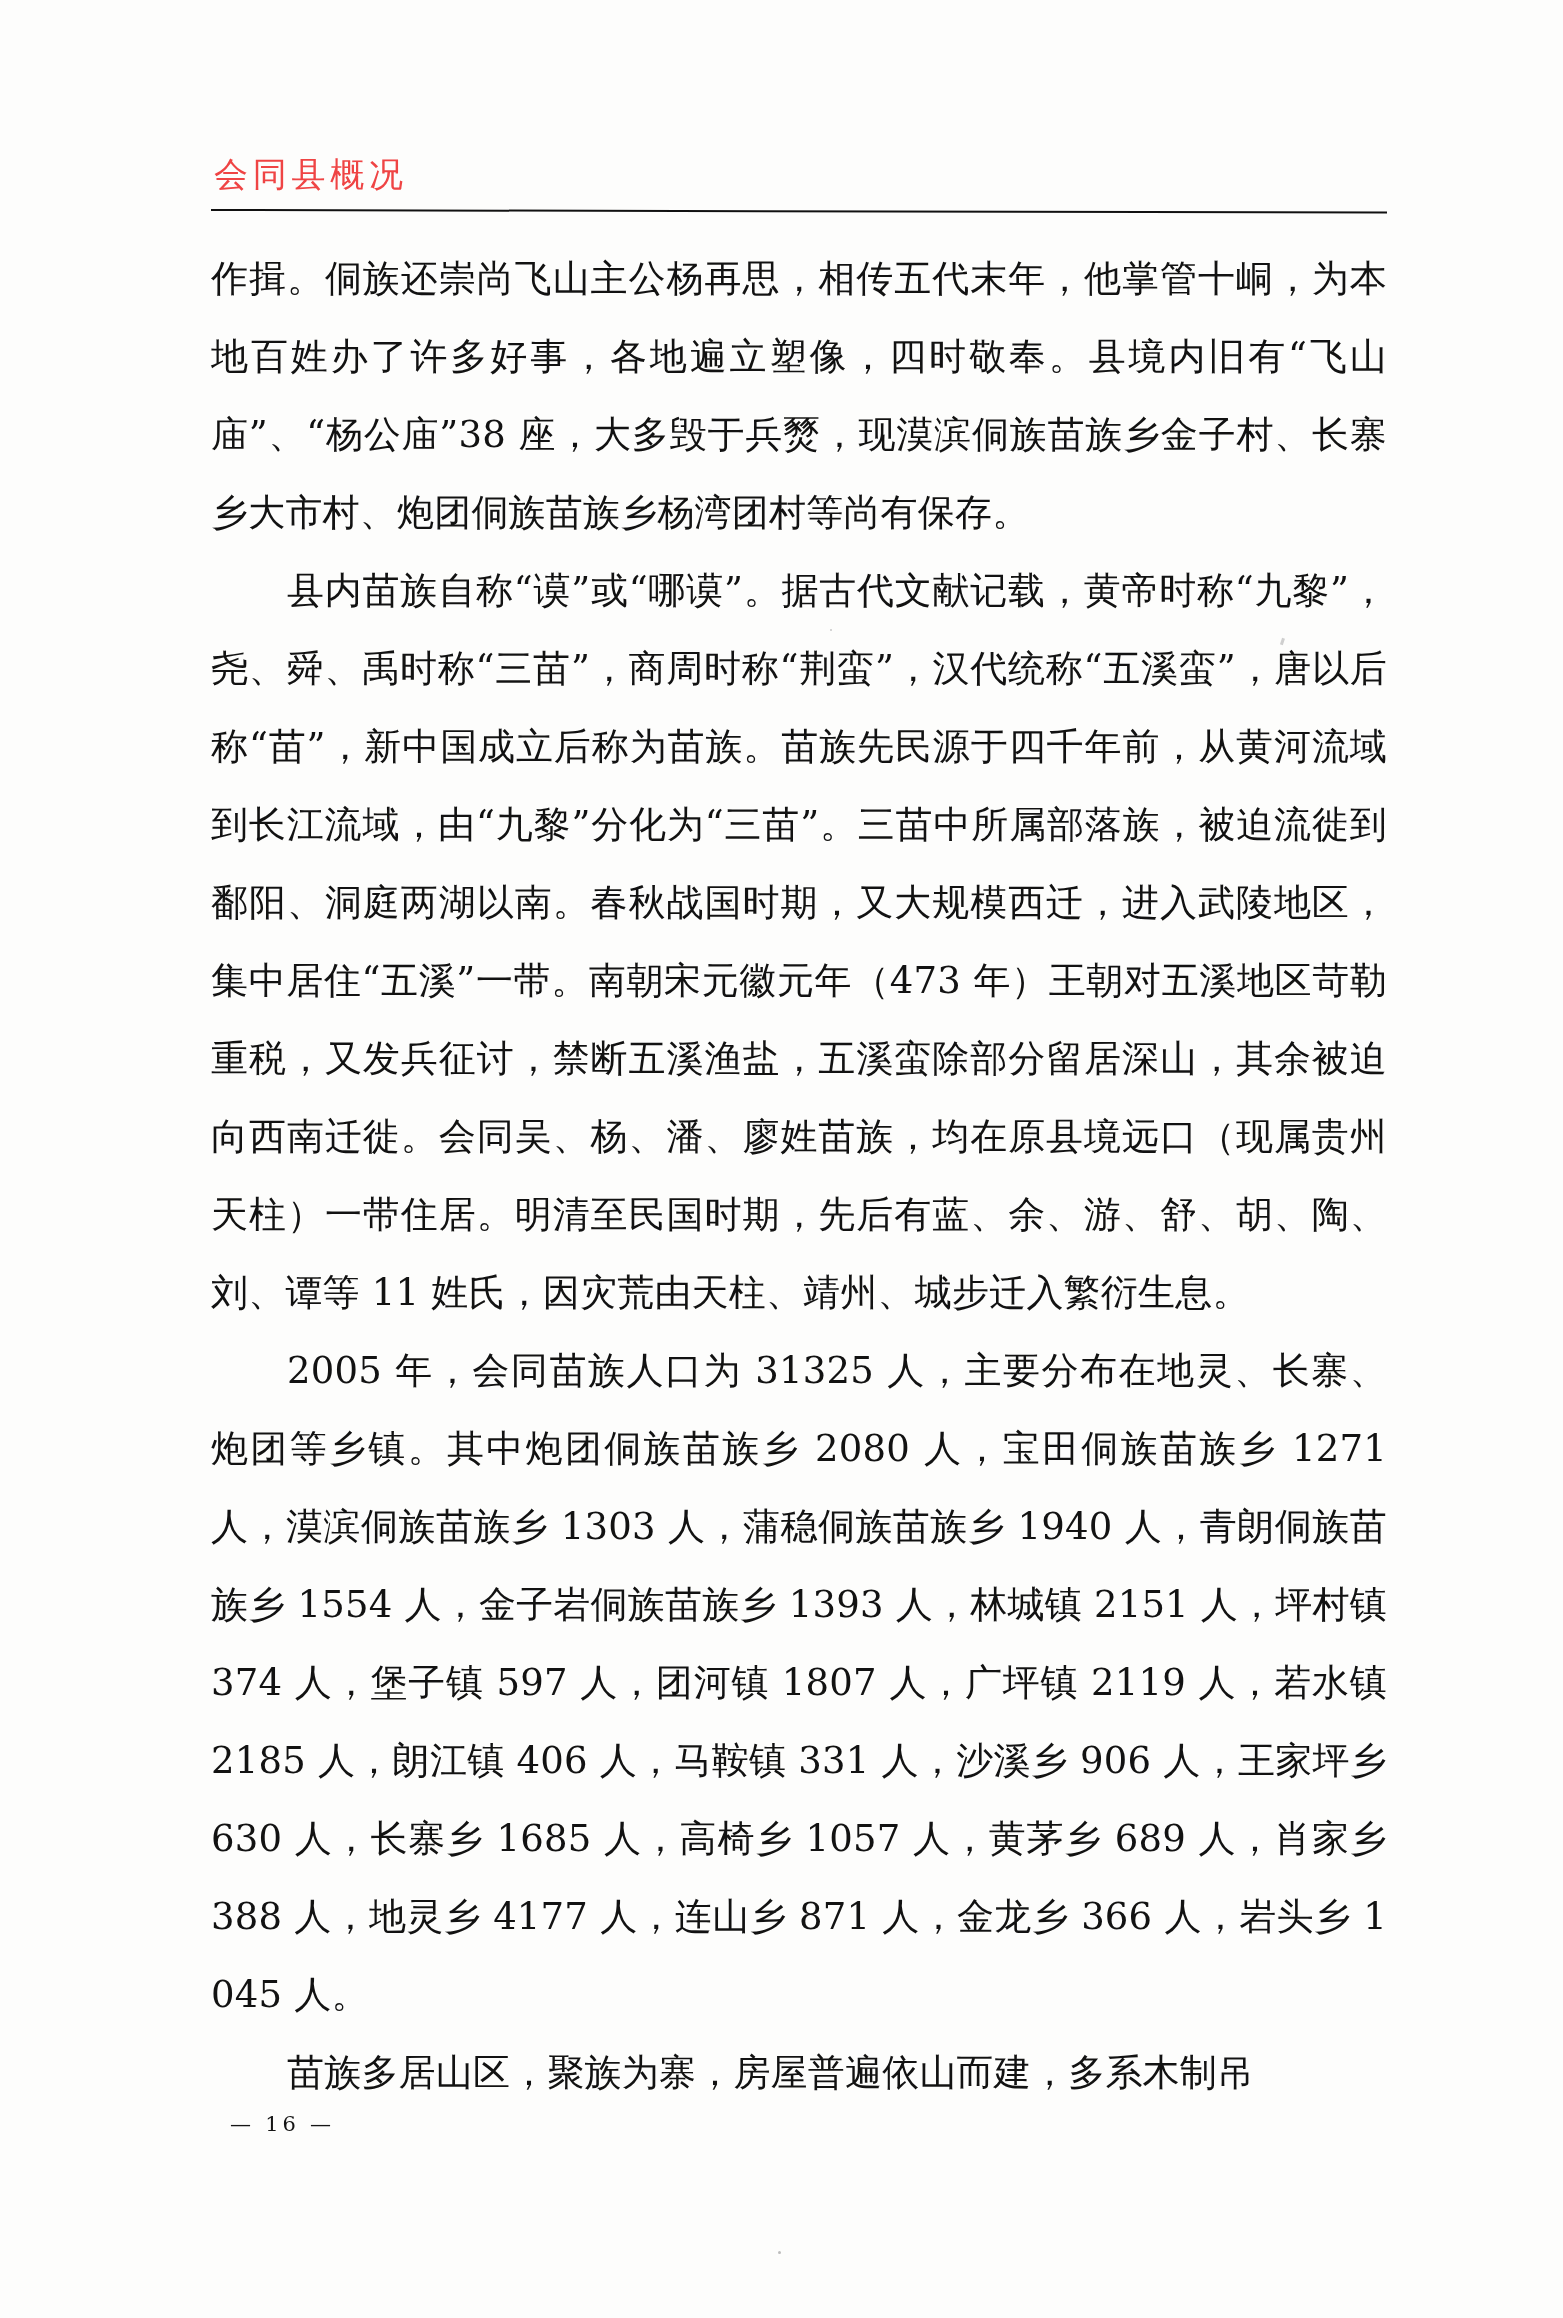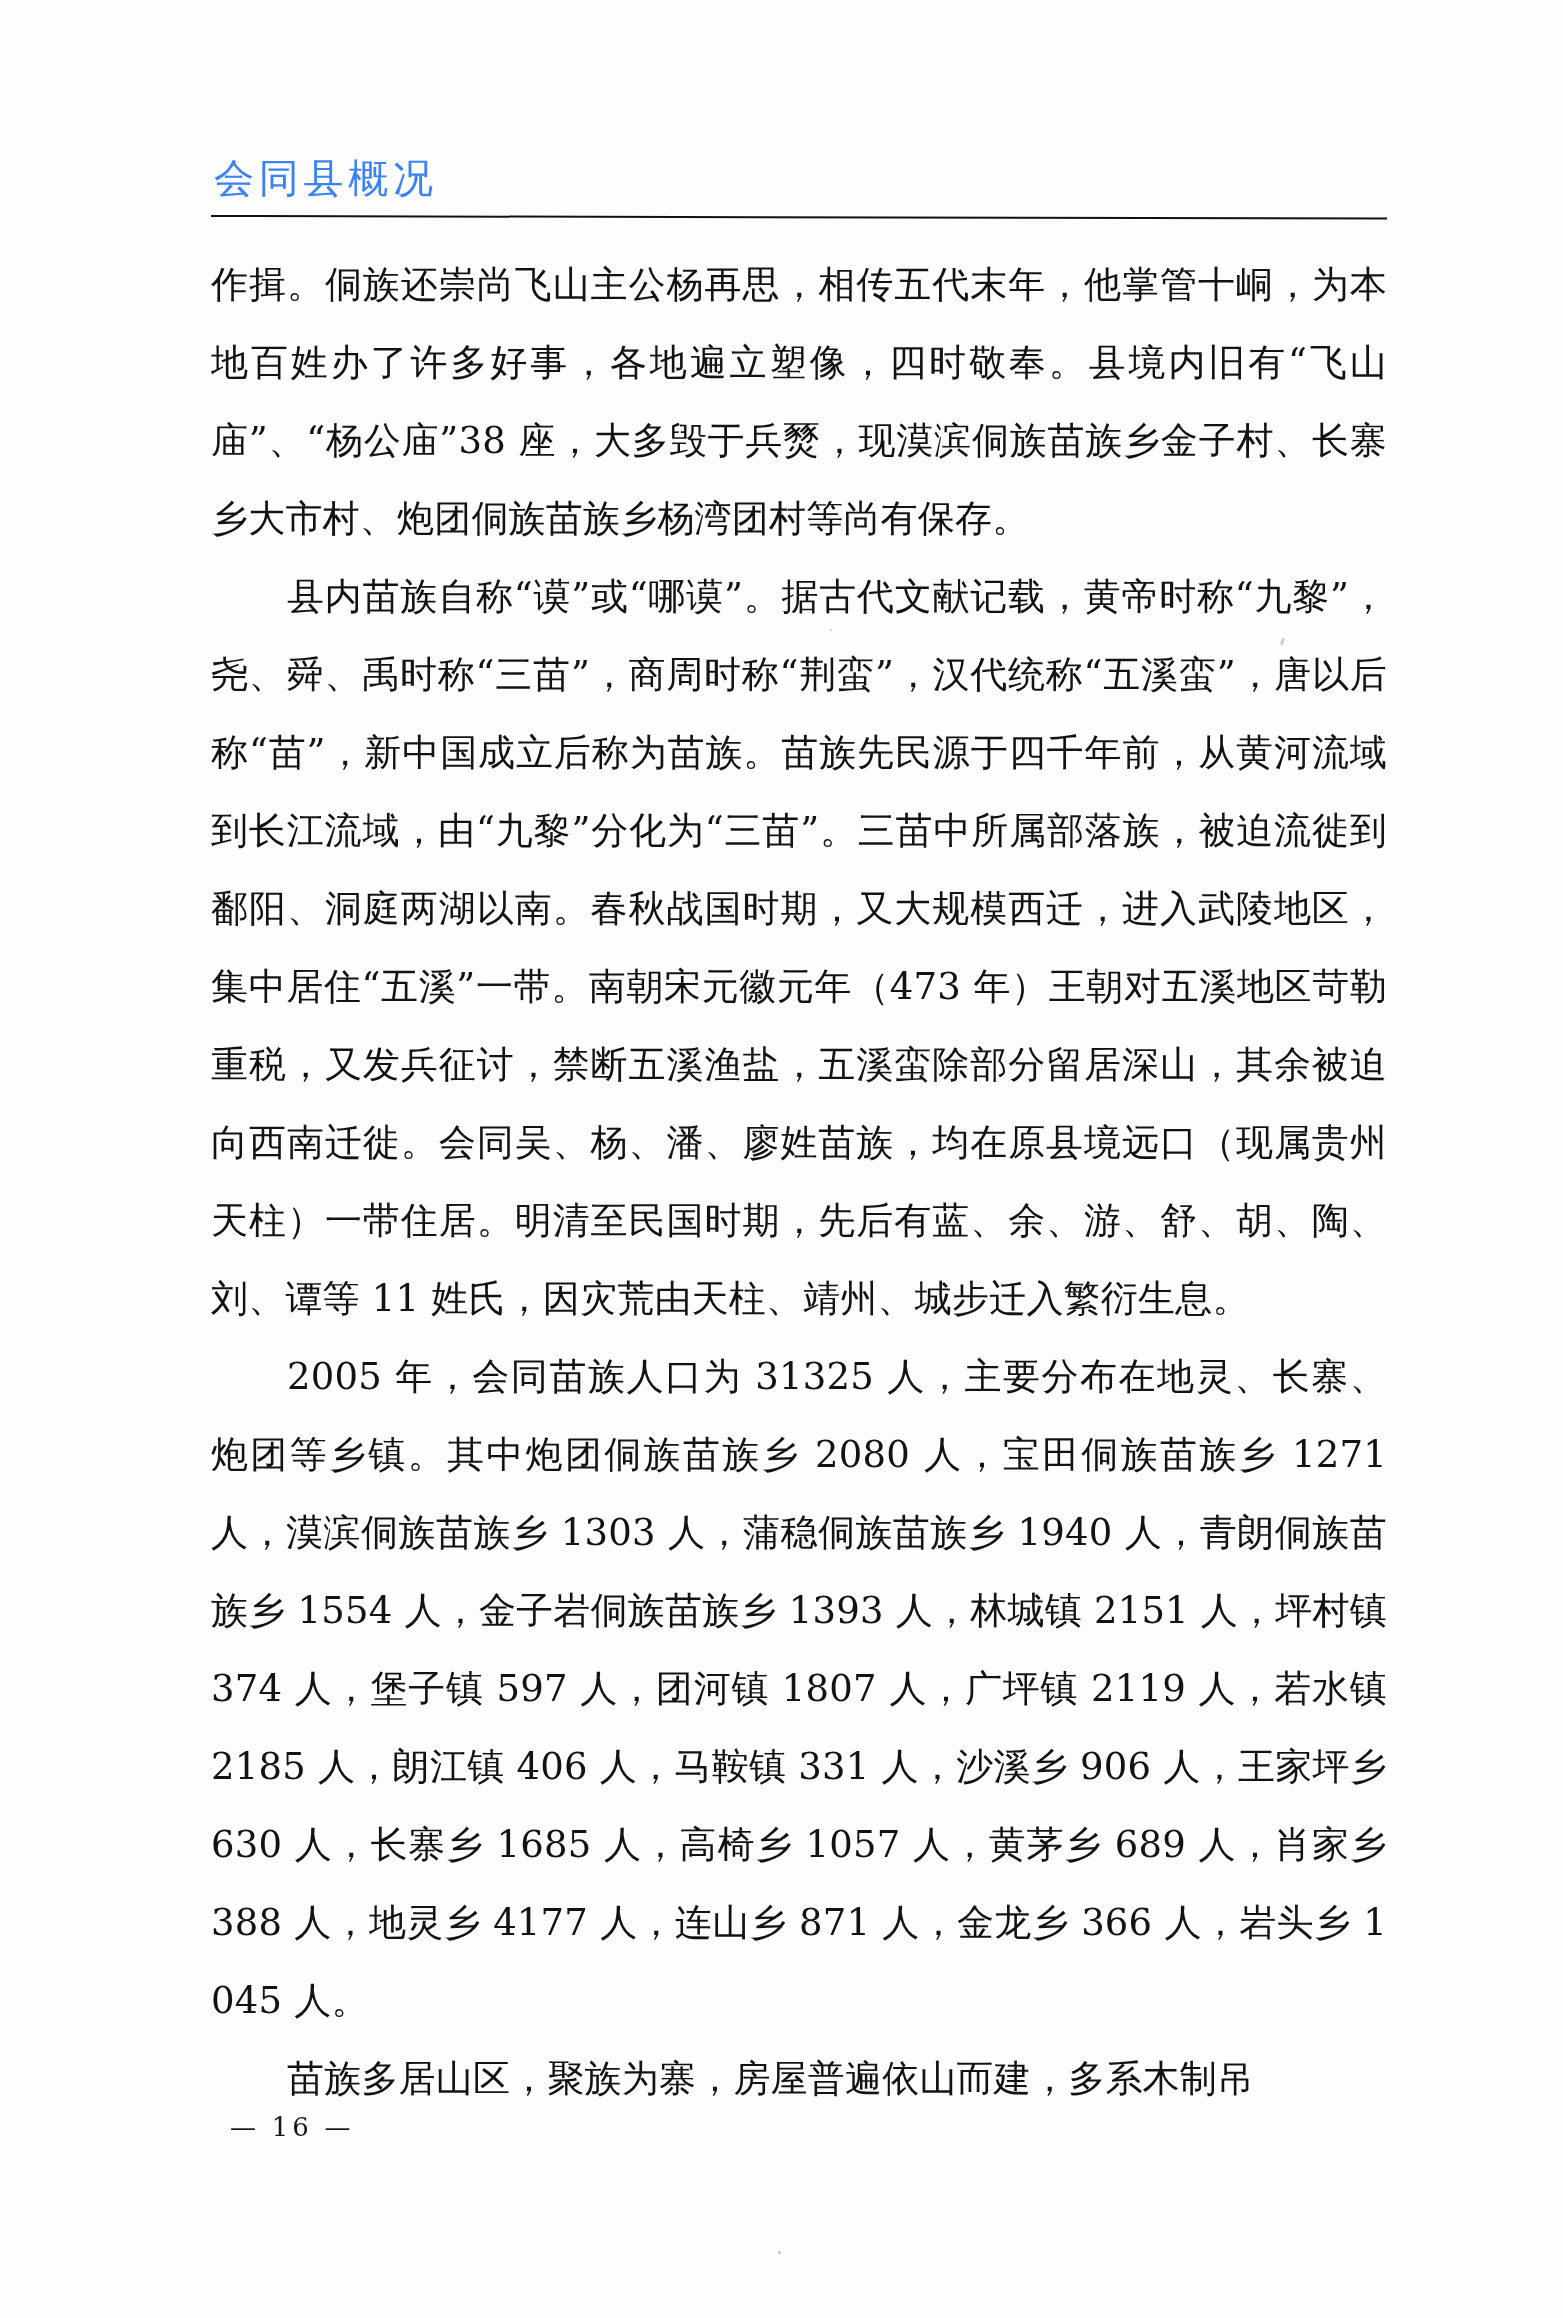--- a/index.html
+++ b/index.html
@@ -25,25 +25,25 @@
 
   .page-inner {
     position: absolute;
     left: 211px;
     top: 158px;
     width: 1176px;
   }
 
   
   .running-head {
-    font-family: Liberation Sans, sans-serif;
-    font-size: 40px;
+    font-family: Liberation Serif, serif;
+    font-size: 34px;
     line-height: 1.0;
     letter-spacing: 4.8px;
-    color: #3b82f6;
+    color: #ef4444;
     padding-left: 2.9px;
     white-space: nowrap;
   }
 
   .head-rule {
     margin-top: 17.3px;
     height: 2.4px;
     background: #111111;
     width: 1176px;
     transform: skewY(0.12deg);
@@ -85,21 +85,21 @@
   .folio {
     position: absolute;
     left: 211px;
     top: 2112px;
     width: 1176px;
     text-align: left;
     padding-left: 19px;
   }
   .folio-inner {
     display: inline-block;
-    font-size: 26px;
+    font-size: 21px;
     letter-spacing: 3.8px;
     color: #151515;
     font-family: "DejaVu Serif", "Liberation Serif", serif;
   }
 
   
   .speck {
     position: absolute;
     left: 778px;
     top: 2251px;

